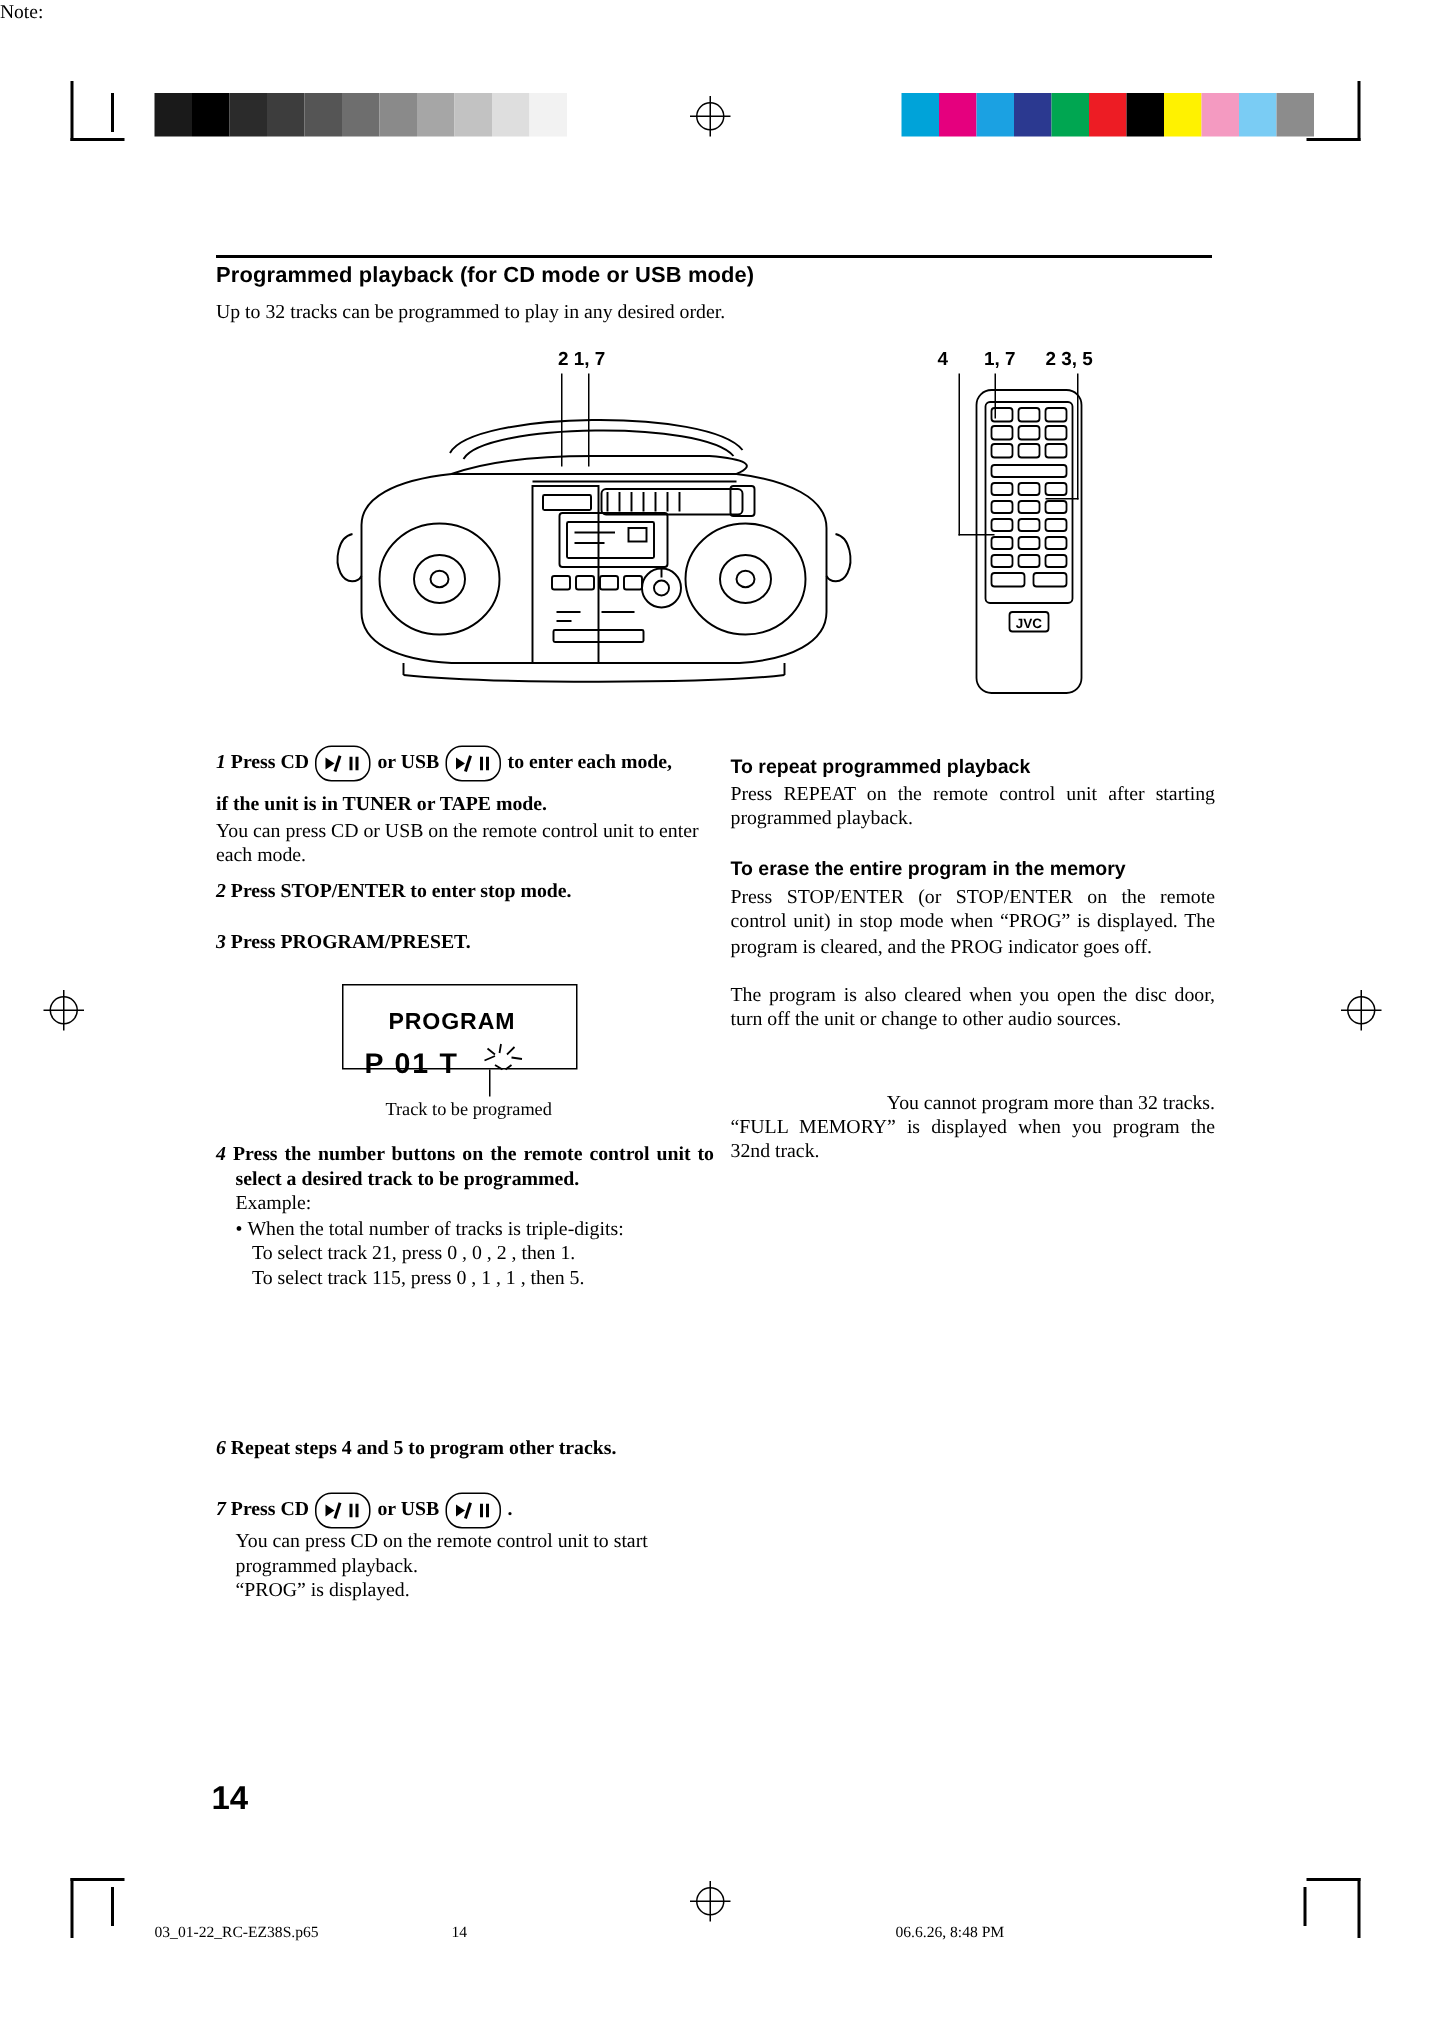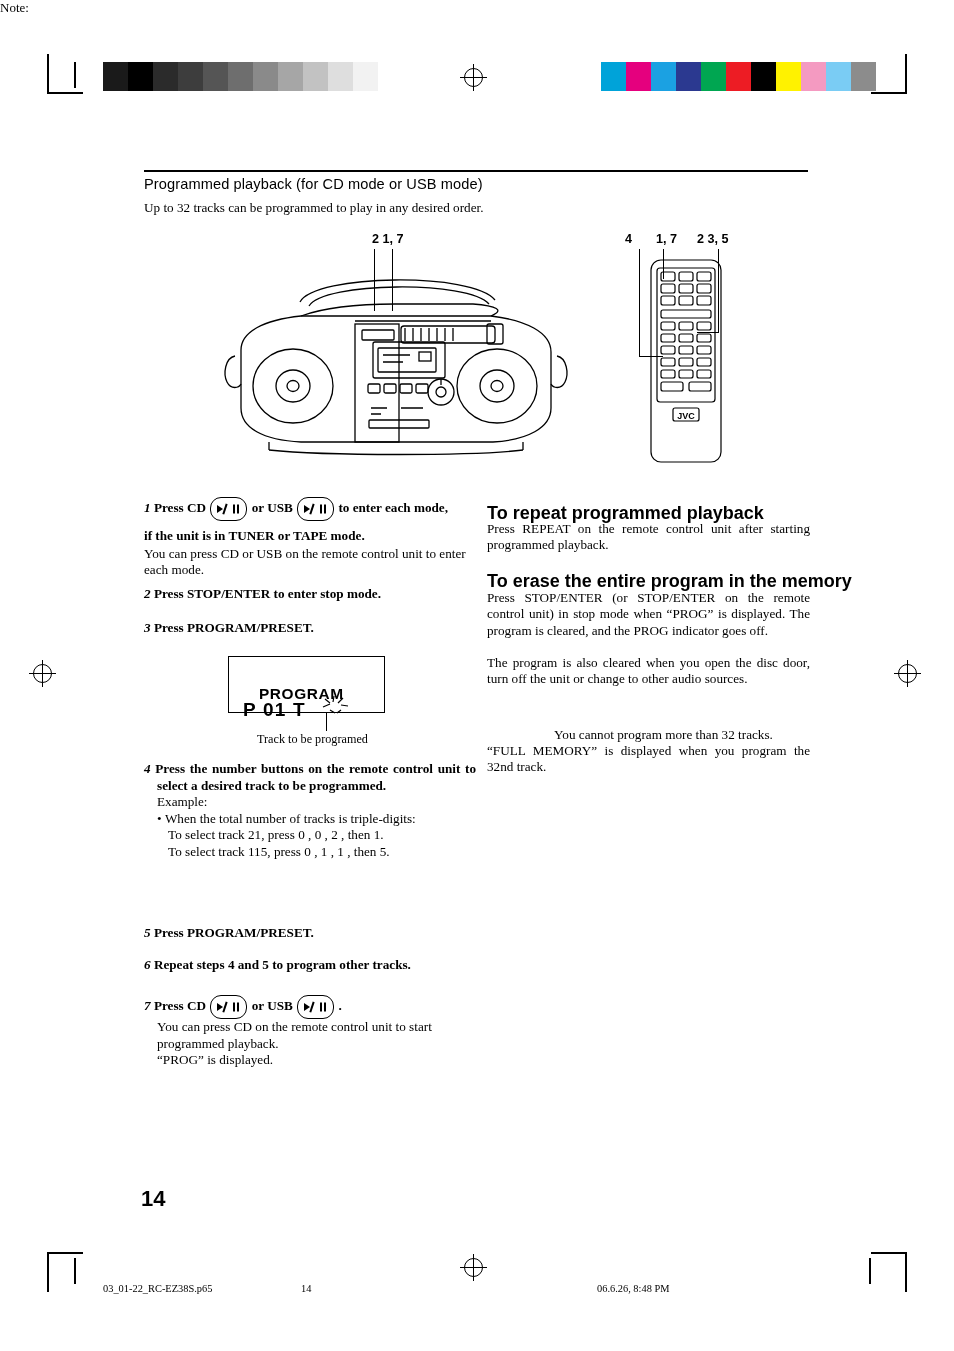--- a/index.html
+++ b/index.html
@@ -28,21 +28,21 @@
   
   .lmark { position:absolute; }
   .lmark i { position:absolute; background:#000; }
 
   
   .rule { position:absolute; background:#000; height:1.6px; }
 
   h1.sect {
     position:absolute;
     font-family:"Liberation Sans", sans-serif;
-    font-weight:normal;
+    font-weight:bold;
     font-size:14.6px;
     letter-spacing:0.1px;
     margin:0;
   }
   .subtitle {
     position:absolute;
     font-size:13.2px;
   }
 
   .step {
@@ -55,21 +55,21 @@
     font-weight:bold;
     font-family:"Liberation Serif", serif;
   }
   .b { font-weight:bold; }
   .just { text-align:justify; }
 
   h2.sub {
     position:absolute;
     font-family:"Liberation Sans", sans-serif;
     font-weight:bold;
-    font-size:18px;
+    font-size:13px;
     margin:0;
   }
   .para {
     position:absolute;
     font-size:13.2px;
     line-height:16.4px;
     text-align:justify;
   }
 
   .pageno {
@@ -364,21 +364,21 @@
     <span class="num">2</span>
     <span class="b">Press STOP/ENTER to enter stop mode.</span>
   </div>
 
   <div class="step" style="left:144px;top:620px;width:332px;">
     <span class="num">3</span>
     <span class="b">Press PROGRAM/PRESET.</span>
   </div>
 
   <div class="lcdbox" style="left:228px;top:656px;width:157px;height:57px;">
-    <div class="lcd-prog" style="left:30px;top:28px;">PROGRAM</div>
+    <div class="lcd-prog" style="left:30px;top:16px;">PROGRAM</div>
     <div class="lcd-p01" style="left:14px;top:42px;">P 01      T</div>
     <svg class="art" style="left:88px;top:34px;" width="38" height="28" viewBox="0 0 38 28">
       <g stroke="#000" stroke-width="1.2" fill="none">
         <path d="M6 16 L13 13 M8 8 L13 12 M17 5 L16 11 M26 7 L21 12 M31 15 L24 14"></path>
         <path d="M13 19 L18 22 M20 22 L24 19"></path>
       </g>
     </svg>
   </div>
   <div class="leader" style="left:326px;top:713px;width:1.2px;height:18px;"></div>
   <div class="lcd-caption" style="left:257px;top:732px;">Track to be programed</div>
@@ -387,24 +387,20 @@
     <div class="just" style="text-indent:-13px;padding-left:13px;">
       <span class="num">4</span>
       <span class="b">Press the number buttons on the remote control unit to select a desired track to be programmed.</span>
     </div>
     <div style="padding-left:13px;">Example:</div>
     <div style="padding-left:24px;text-indent:-11px;white-space:pre-line;">•&nbsp;<span>When the total number of tracks is triple-digits:
 To select track 21, press 0 , 0 , 2 , then 1.
 To select track 115, press 0 , 1 , 1 , then 5.</span></div>
   </div>
 
-  <div class="step" style="left:144px;top:925px;width:332px;">
-    <span class="num">5</span>
-    <span class="b">Press PROGRAM/PRESET.</span>
-  </div>
 
   <div class="step" style="left:144px;top:957px;width:332px;">
     <span class="num">6</span>
     <span class="b">Repeat steps 4 and 5 to program other tracks.</span>
   </div>
 
   <div class="step" style="left:144px;top:995px;width:332px;">
     <div>
       <span class="num">7</span>
       <span class="b">Press CD</span>
@@ -428,21 +424,21 @@
   </div>
 
   <h2 class="sub" style="left:487px;top:503px;">To repeat programmed playback</h2>
   <div class="para" style="left:487px;top:521px;width:323px;">Press REPEAT on the remote control unit after starting programmed playback.</div>
 
   <h2 class="sub" style="left:487px;top:571px;">To erase the entire program in the memory</h2>
   <div class="para" style="left:487px;top:590px;width:323px;">Press STOP/ENTER (or STOP/ENTER on the remote control unit) in stop mode when “PROG” is displayed. The program is cleared, and the PROG indicator goes off.</div>
   <div class="para" style="left:487px;top:655px;width:323px;">The program is also cleared when you open the disc door, turn off the unit or change to other audio sources.</div>
 
   <div class="sub" style="left:487px;top:711px;font-size:13px;">Note:</div>
-  <div class="para" style="left:502px;top:727px;width:323px;text-align:center;">You cannot program more than 32 tracks.</div>
+  <div class="para" style="left:487px;top:727px;width:323px;text-align:right;">You cannot program more than 32 tracks.</div>
   <div class="para" style="left:487px;top:743px;width:323px;">“FULL MEMORY” is displayed when you program the 32nd track.</div>
 
   <div class="pageno" style="left:141px;top:1186px;">14</div>
 
   <div class="footer" style="left:103px;top:1283px;">03_01-22_RC-EZ38S.p65</div>
   <div class="footer" style="left:301px;top:1283px;">14</div>
   <div class="footer" style="left:597px;top:1283px;">06.6.26, 8:48 PM</div>
 
 </div>
 

